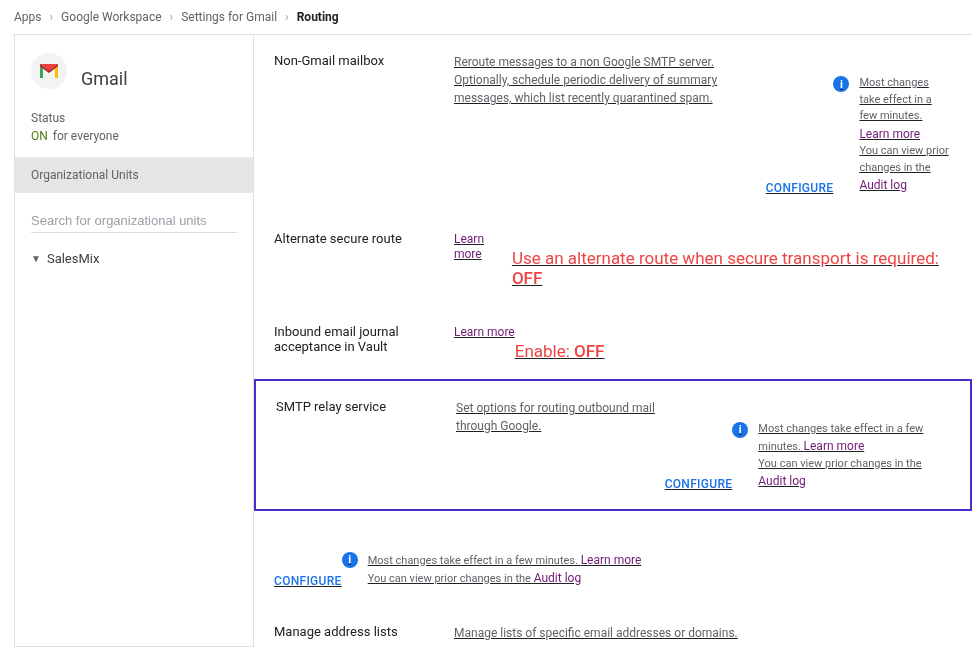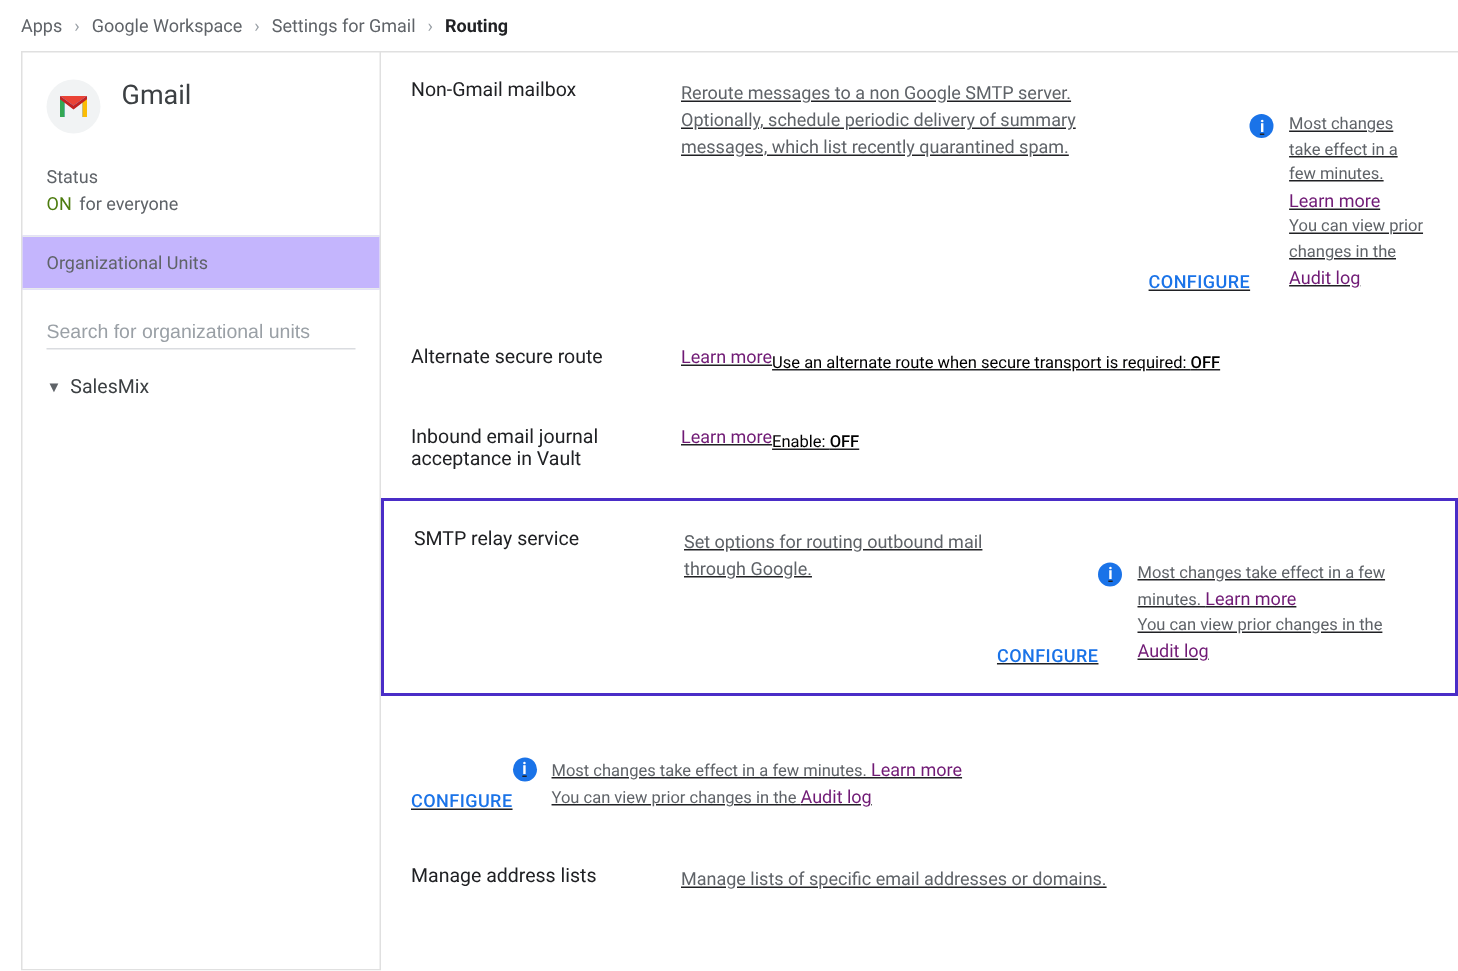--- a/index.html
+++ b/index.html
@@ -30,21 +30,21 @@
   .sidebar {
     width: 240px;
     margin-left: 14px;
     border: 1px solid #e0e0e0;
     background: #fff;
     display: flex;
     flex-direction: column;
   }
   .app-header {
     display: flex;
-    align-items: flex-start;
+    align-items: flex-end;
     gap: 14px;
     padding: 18px 16px 22px 16px;
   }
   .app-icon-wrap {
     width: 36px; height: 36px;
     border-radius: 50%;
     background: #f1f3f4;
     display: flex; align-items: center; justify-content: center;
   }
   .app-title {
@@ -52,21 +52,21 @@
     color: #3c4043;
   }
   .status-block {
     padding: 0 16px 14px 16px;
     font-size: 12px;
   }
   .status-label { color: #5f6368; margin-bottom: 4px; }
   .status-value { color: #4d7c0f; }
   .status-suffix { color: #5f6368; margin-left: 2px; }
   .ou-header {
-    background: #c4b5fd;
+    background: #e5e5e5;
     border-top: 1px solid #e8eaed;
     border-bottom: 1px solid #e8eaed;
     padding: 10px 16px;
     font-size: 12px;
     color: #5f6368;
   }
   .ou-search {
     margin: 16px 16px 6px 16px;
     border: none;
     border-bottom: 1px solid #dadce0;
@@ -115,23 +115,23 @@
     position: relative;
     text-decoration: underline;
   }
   .section-desc {
     font-size: 12px;
     color: #5f6368;
     line-height: 1.5;
     max-width: 520px;
   }
   .section-line {
-    font-size: 11px;
-    color: #000000;
-    margin-top: 4px;
+    font-size: 17px;
+    color: #ef4444;
+    margin-top: 17px;
   }
   .section-line .bold { font-weight: 500; }
   .configure {
     align-self: flex-end;
     color: #1a73e8;
     font-size: 12px;
     font-weight: 500;
     letter-spacing: 0.3px;
     cursor: pointer;
     margin-top: 6px;

